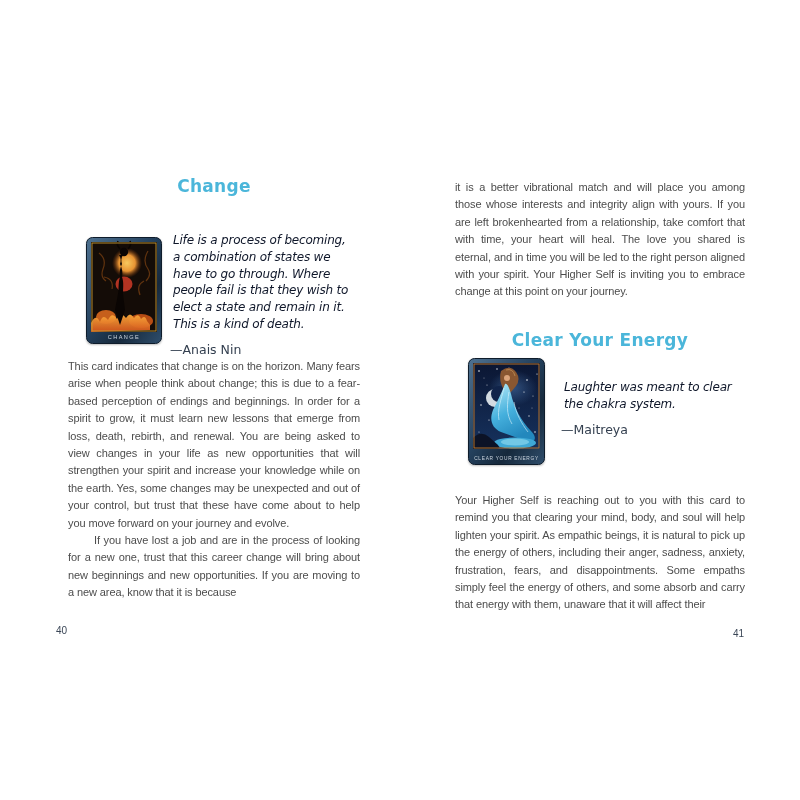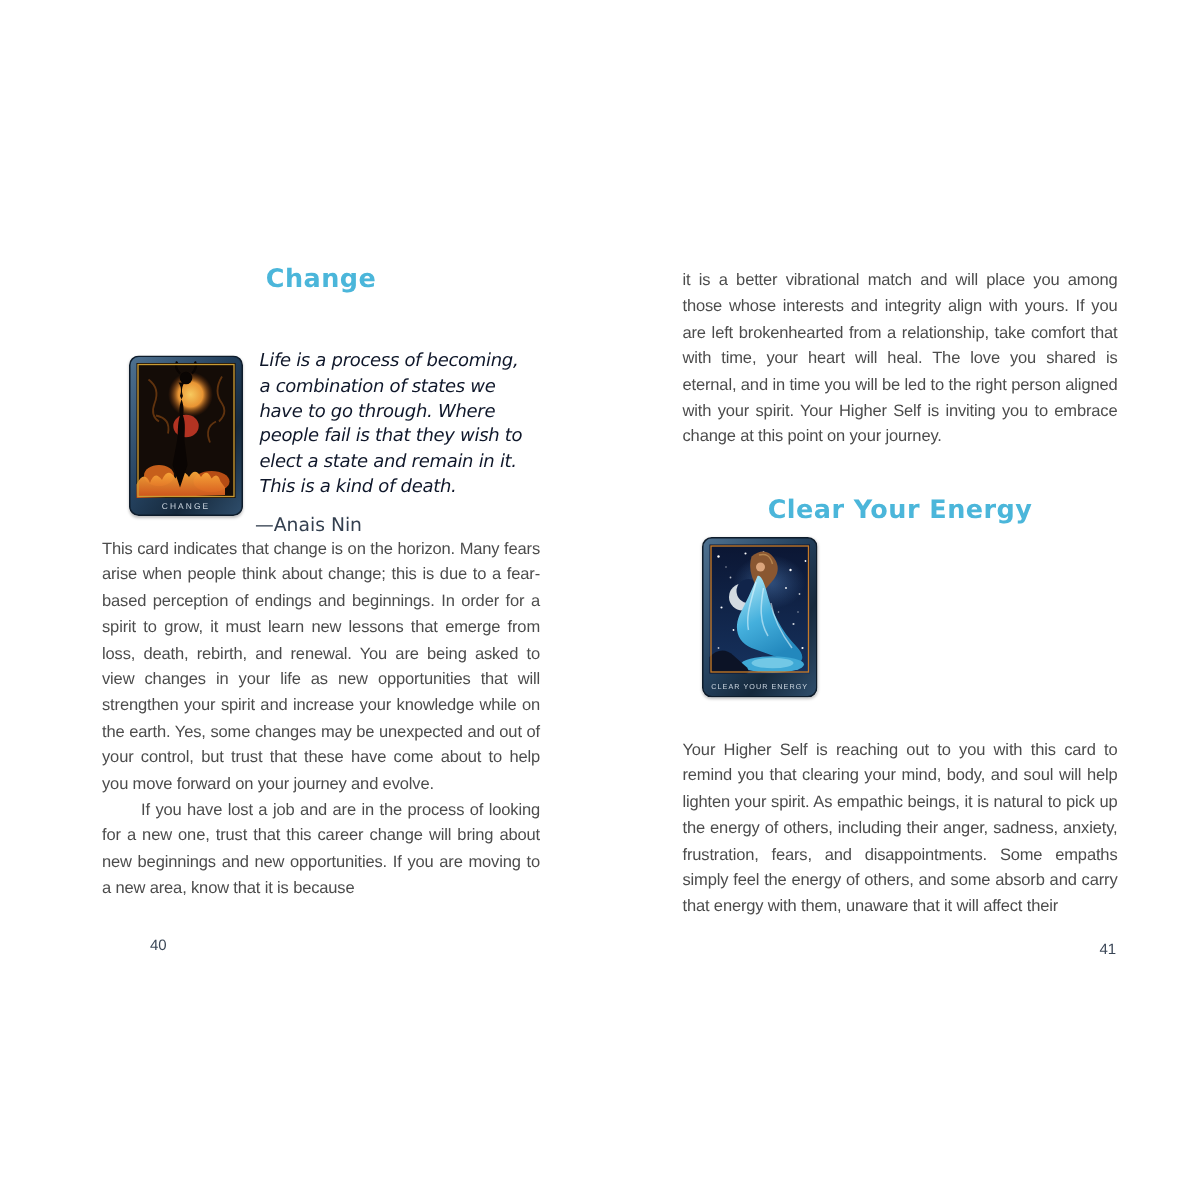--- a/index.html
+++ b/index.html
@@ -83,21 +83,21 @@
     text-align: justify;
     color: #4c4c4c;
   }
   .body-text.indent { text-indent: 26px; }
 
   .page-number {
     position: absolute;
     font-size: 10px;
     color: #3a4656;
   }
-  .page-left  .page-number { top: 455px; left: -12px; margin-left: 44px; }
+  .page-left  .page-number { top: 455px; left: -12px; }
   .page-right .page-number { top: 458px; left: 278px; }
 
   .card-label-text {
     font-family: "Liberation Sans", sans-serif;
     fill: #cdd7e1;
   }
 </style>
 </head>
 <body>
 
@@ -229,20 +229,24 @@
           <path d="M46,44 C48,56 54,66 60,74"></path>
         </g>
         <ellipse cx="47" cy="85" rx="21" ry="5.5" fill="#3fa9d6"></ellipse>
         <ellipse cx="47" cy="84" rx="14" ry="3.5" fill="#7fd0ea" opacity="0.8"></ellipse>
         <path d="M5,91 L5,80 q8,-8 16,-1 l9,8 q3,4 -2,4 z" fill="#0c1326"></path>
         <rect x="6" y="6" width="65" height="84" fill="none" stroke="#c57a28" stroke-width="0.9"></rect>
         <text class="card-label-text" x="38.5" y="101.5" text-anchor="middle" font-size="4.8" letter-spacing="0.7" fill="#e3eaf0">CLEAR YOUR ENERGY</text>
       </svg>
     </figure>
 
+    <div class="quote-col">
+      <p class="quote">Laughter was meant to clear the chakra system.</p>
+      <p class="attribution">—Maitreya</p>
+    </div>
 
     <div class="body-block bottom">
       <p class="body-text">Your Higher Self is reaching out to you with this card to remind you that clearing your mind, body, and soul will help lighten your spirit. As empathic beings, it is natural to pick up the energy of others, including their anger, sadness, anxiety, frustration, fears, and disappointments. Some empaths simply feel the energy of others, and some absorb and carry that energy with them, unaware that it will affect their</p>
     </div>
 
     <div class="page-number">41</div>
   </section>
 
 </div>
 

